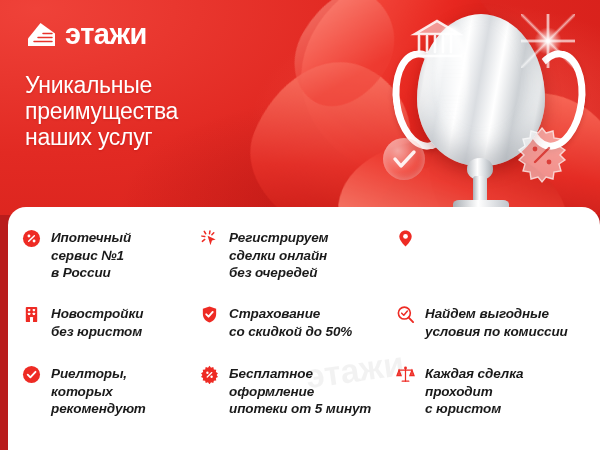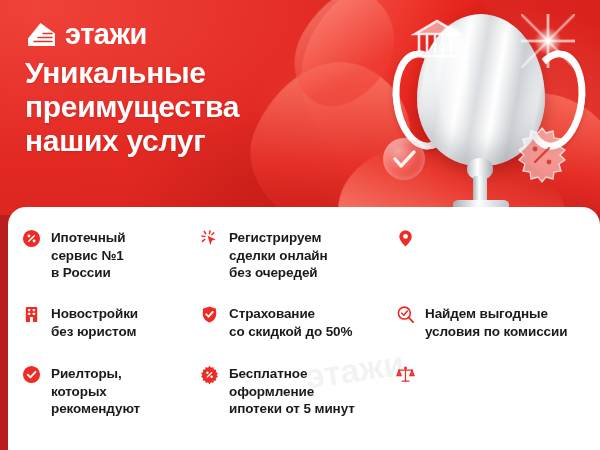--- a/index.html
+++ b/index.html
@@ -119,22 +119,22 @@
   
   .logo{
     position:absolute;left:26px;top:20px;display:flex;align-items:center;gap:9px;z-index:6;
   }
   .logo-mark{width:30px;height:26px;display:block;}
   .logo-text{
     color:#fff;font-size:29px;font-weight:bold;letter-spacing:-.5px;line-height:1;
   }
   
   .headline{
-    position:absolute;left:25px;top:56px;z-index:6;
-    color:#ffffff;font-size:30px;font-weight:bold;line-height:1.13;
+    position:absolute;left:25px;top:72px;z-index:6;
+    color:#ffffff;font-size:23px;font-weight:normal;line-height:1.13;
     letter-spacing:-.3px;white-space:pre-line;
     text-shadow:0 1px 2px rgba(150,10,10,.25);
   }
   
   .panel{
     position:absolute;left:8px;top:207px;width:592px;height:243px;
     background:#ffffff;border-radius:18px 18px 0 0;
     z-index:8;overflow:hidden;
   }
   .watermark{
@@ -142,21 +142,21 @@
     color:rgba(0,0,0,.05);font-size:34px;font-weight:bold;
     transform:rotate(-8deg);pointer-events:none;
   }
   .grid{
     position:absolute;left:0;top:0;width:592px;height:243px;
     display:grid;
     grid-template-columns:178px 196px 218px;
     grid-template-rows:76px 60px 76px;
     padding:22px 0 0 14px;box-sizing:border-box;
   }
-  .feature{display:flex;align-items:flex-start;gap:9px;}
+  .feature{display:flex;align-items:flex-start;gap:9px;font-style:italic;}
   .f-icon{flex:0 0 auto;width:20px;height:22px;position:relative;}
   .f-icon svg{display:block;}
   .f-text{
     color:#1a1a1a;font-size:13.5px;font-weight:bold;line-height:1.3;
     white-space:pre-line;letter-spacing:-.1px;
   }
 </style>
 </head>
 <body>
 
@@ -343,17 +343,20 @@
             <g stroke="#ee2b24" stroke-width="1.3" stroke-linecap="round" fill="none">
               <path d="M10 3 L10 17"></path>
               <path d="M3 5.3 L17 5.3"></path>
               <path d="M6.5 17 L13.5 17"></path>
               <path d="M3.2 5.4 L1 11.2 L5.4 11.2 Z" fill="#ee2b24" fill-opacity=".85"></path>
               <path d="M16.8 5.4 L14.6 11.2 L19 11.2 Z" fill="#ee2b24" fill-opacity=".85"></path>
             </g>
             <circle cx="10" cy="3.2" r="1.5" fill="#ee2b24"></circle>
           </svg>
         </span>
+        <span class="f-text">Каждая сделка
+проходит
+с юристом</span>
       </div>
 
     </div>
   </div>
 </div>
 
 </body></html>

